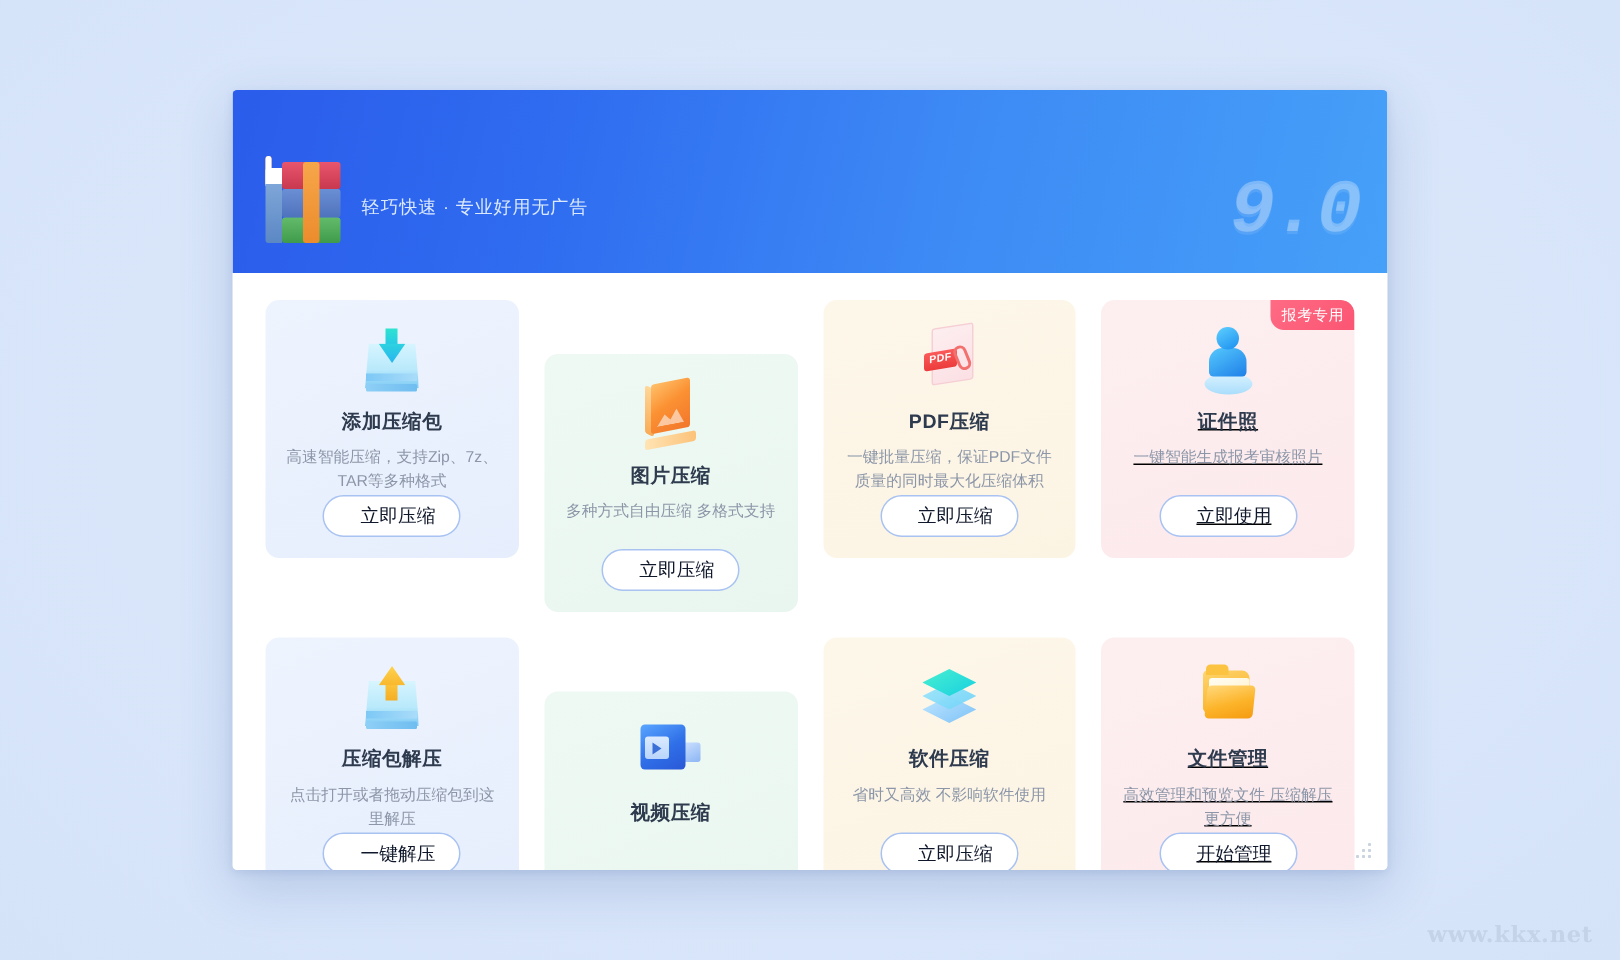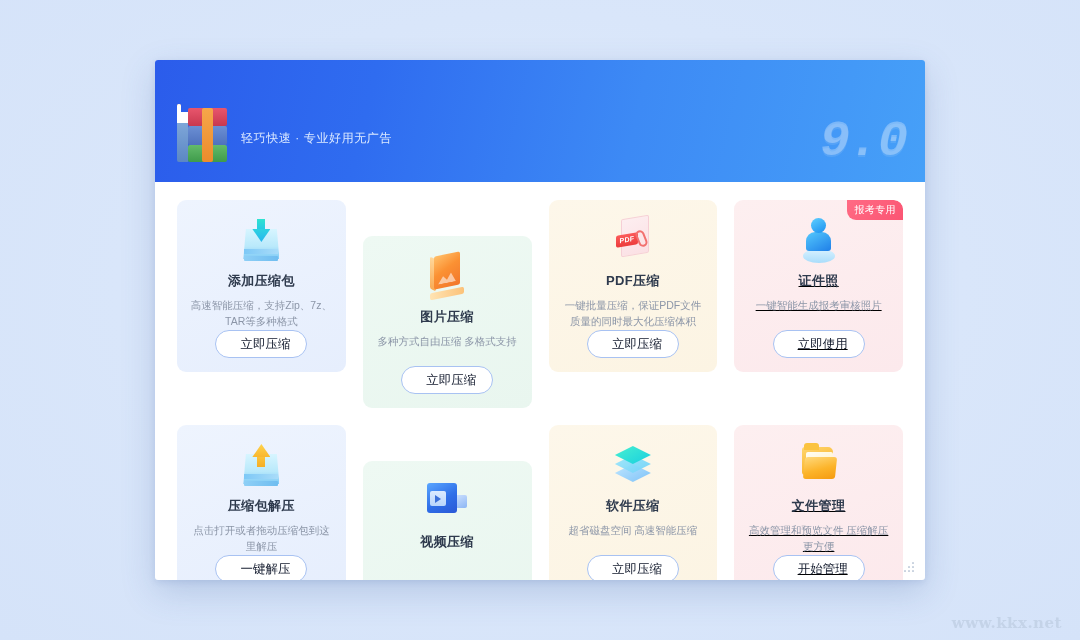--- a/index.html
+++ b/index.html
@@ -407,21 +407,21 @@
 
       <div class="card bg-cream">
         <div class="icon">
           <span class="ic-layers">
               <span class="ly b"></span>
               <span class="ly m"></span>
               <span class="ly t"></span>
             </span>
         </div>
         <div class="c-title">软件压缩</div>
-        <div class="c-desc">超省磁盘空间 高速智能压缩</div>
+        <div class="c-desc">省时又高效 不影响软件使用</div>
         <div class="c-btn">立即压缩</div>
       </div>
 
       <div class="card bg-pink">
         <div class="icon">
           <span class="ic-folder">
               <span class="back"></span>
               <span class="paper"></span>
               <span class="front"></span>
             </span>

